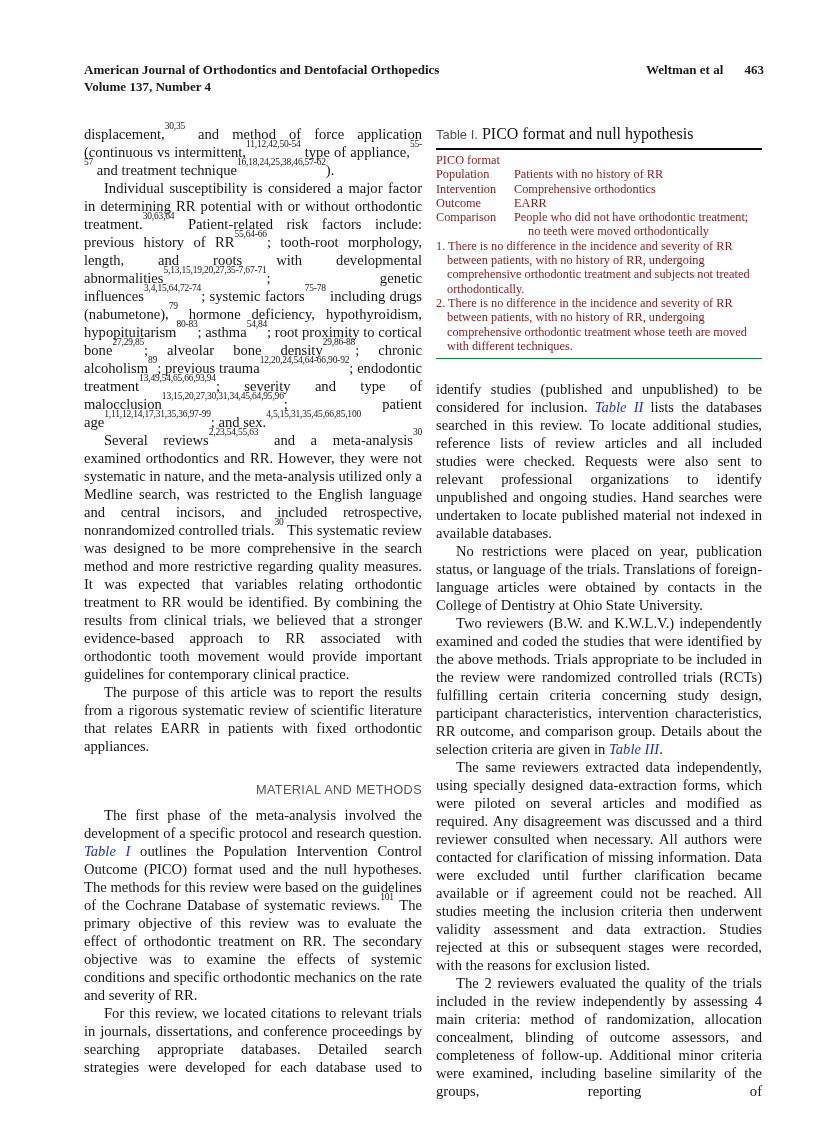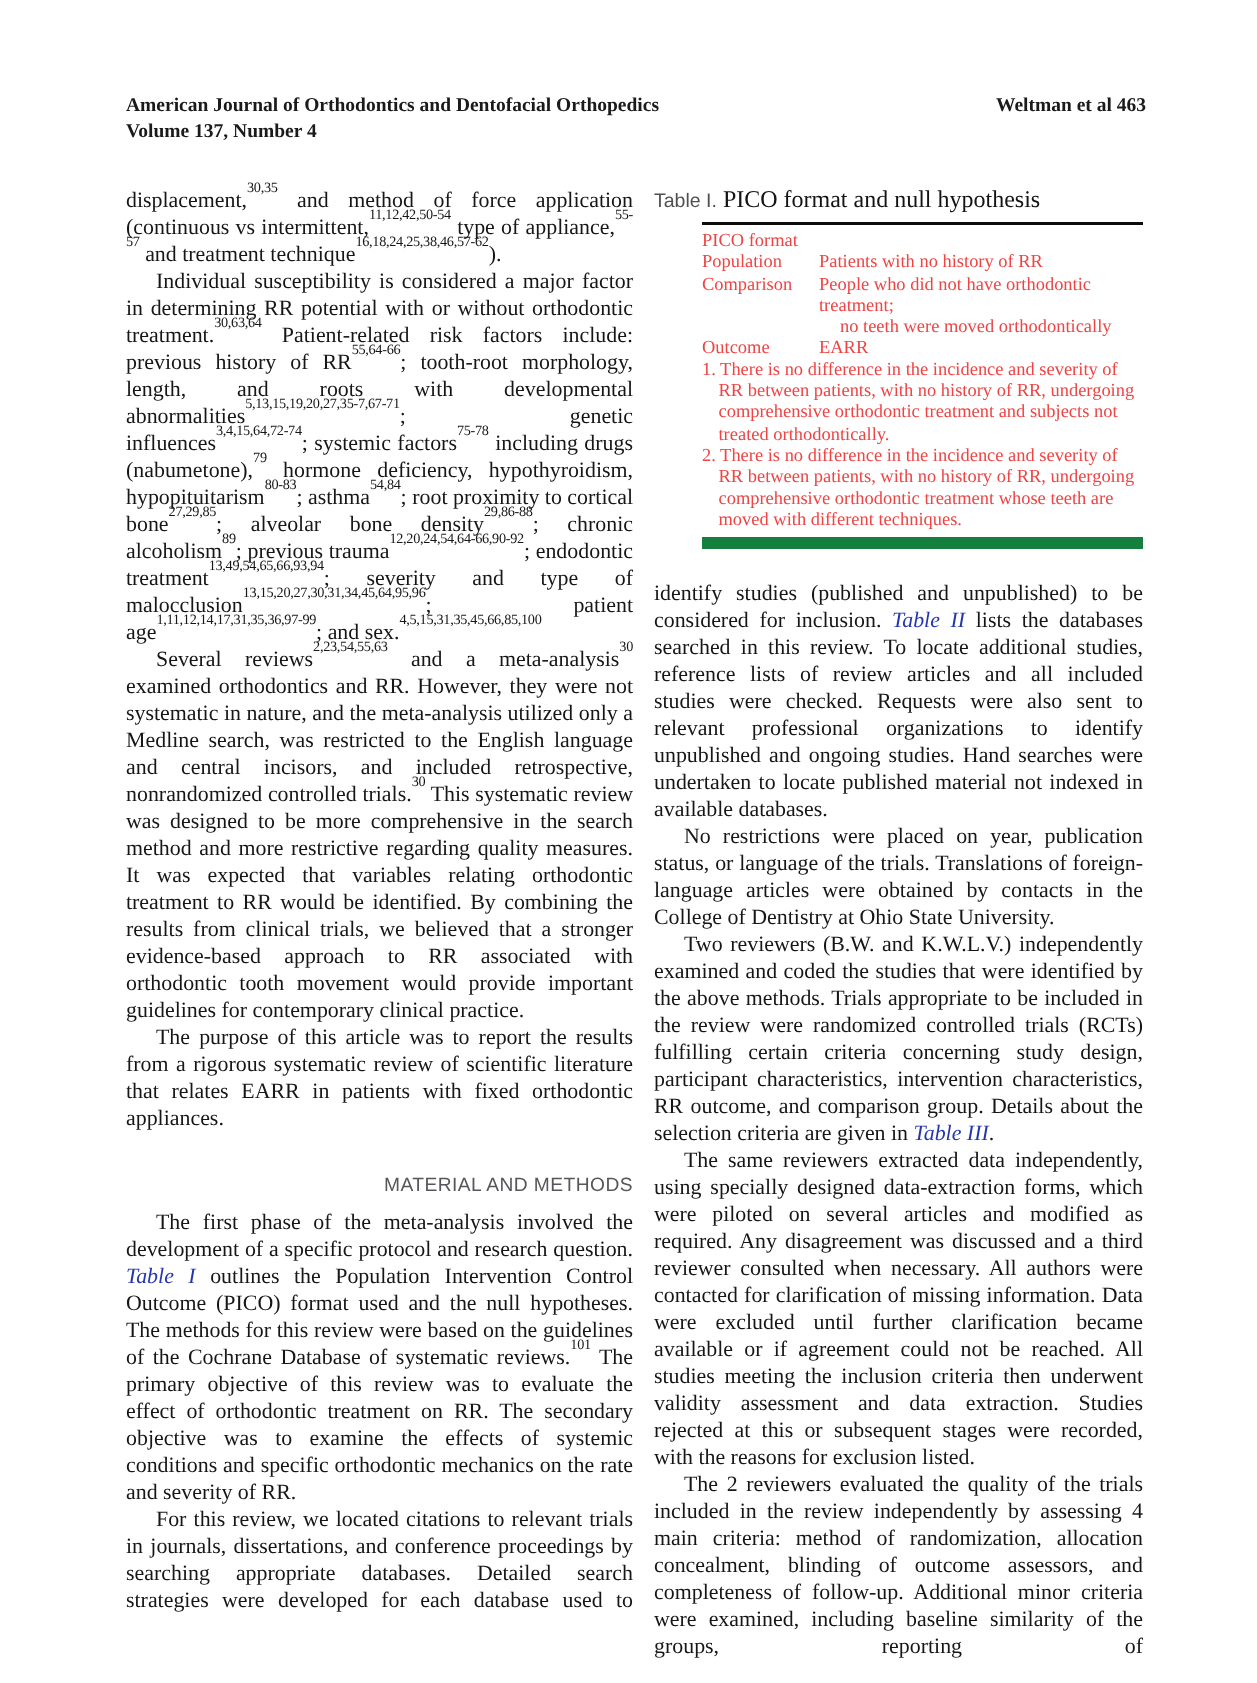--- a/index.html
+++ b/index.html
@@ -10,21 +10,21 @@
     padding:62px 74px 0 84px;
     background:#ffffff;
     font-family:"Liberation Serif",serif;
     color:#161616;
     overflow:hidden;
   }
   
   .hdr{display:flex;justify-content:space-between;align-items:flex-start;
        font-size:13px;line-height:16.5px;font-weight:bold;color:#1a1a1a;}
   .hdr-right{white-space:nowrap;}
-  .hdr-right .pgnum{}
+  .hdr-right .pgnum{margin-left:18px;}
   
   .columns{display:flex;margin-top:30px;}
   .col-left{width:338px;margin-right:14px;}
   .col-right{width:326px;}
   
   .para{margin:0;text-align:justify;font-size:14.6px;line-height:18px;}
   .para.indent{text-indent:20px;}
   .para.cont{text-align-last:justify;}
   sup{font-size:9.5px;line-height:0;position:relative;top:-4.5px;letter-spacing:-0.2px;}
   a.tref{color:#2436ad;text-decoration:none;cursor:pointer;font-style:italic;}
@@ -33,23 +33,23 @@
     font-size:12.8px;line-height:15px;color:#56575b;
     letter-spacing:.3px;margin:27px 0 9px 0;text-align:right;text-indent:0;
   }
   
   .tbl{margin-bottom:21px;}
   .tcaption{margin-bottom:5px;}
   .tlabel{font-family:"Liberation Sans",sans-serif;font-size:13px;color:#4f5052;}
   .ttitle{font-size:16px;color:#141414;}
   .tbody{
     border-top:2px solid #0c0c0c;
-    border-bottom:8px solid #15803d;
+    border-bottom:1px solid #15803d;
     padding:3px 0 5px 0;
-    font-size:12.3px;line-height:14.3px;color:#ef4444;margin-left:32px;
+    font-size:12.3px;line-height:14.3px;color:#7f1d1d;
   }
   .tsection{margin:0;}
   .trow{display:flex;}
   .tterm{width:78px;flex:none;}
   .tdesc{flex:1;}
   .tdesc .line2{padding-left:14px;}
   .hyp{padding-left:11px;text-indent:-11px;}
 </style>
 </head>
 <body>
@@ -89,30 +89,36 @@
         <div class="tbody">
           <div class="tsection">PICO format</div>
           <div id="t1-rows">
               <div class="trow">
                 <div class="tterm">Population</div>
                 <div class="tdesc">
                   <div>Patients with no history of RR</div>
                 </div>
               </div>
               <div class="trow">
-                <div class="tterm">Comparison</div>
+                <div class="tterm">Intervention</div>
                 <div class="tdesc">
-                  <div>People who did not have orthodontic treatment;</div>
-                  <div class="line2">no teeth were moved orthodontically</div>
+                  <div>Comprehensive orthodontics</div>
                 </div>
               </div>
               <div class="trow">
                 <div class="tterm">Outcome</div>
                 <div class="tdesc">
                   <div>EARR</div>
+                </div>
+              </div>
+              <div class="trow">
+                <div class="tterm">Comparison</div>
+                <div class="tdesc">
+                  <div>People who did not have orthodontic treatment;</div>
+                  <div class="line2">no teeth were moved orthodontically</div>
                 </div>
               </div>
             </div>
           <div id="t1-hyps">
               <div class="hyp">1. There is no difference in the incidence and severity of RR between patients, with no history of RR, undergoing comprehensive orthodontic treatment and subjects not treated orthodontically.</div>
               <div class="hyp">2. There is no difference in the incidence and severity of RR between patients, with no history of RR, undergoing comprehensive orthodontic treatment whose teeth are moved with different techniques.</div>
             </div>
         </div>
       </div>
 

